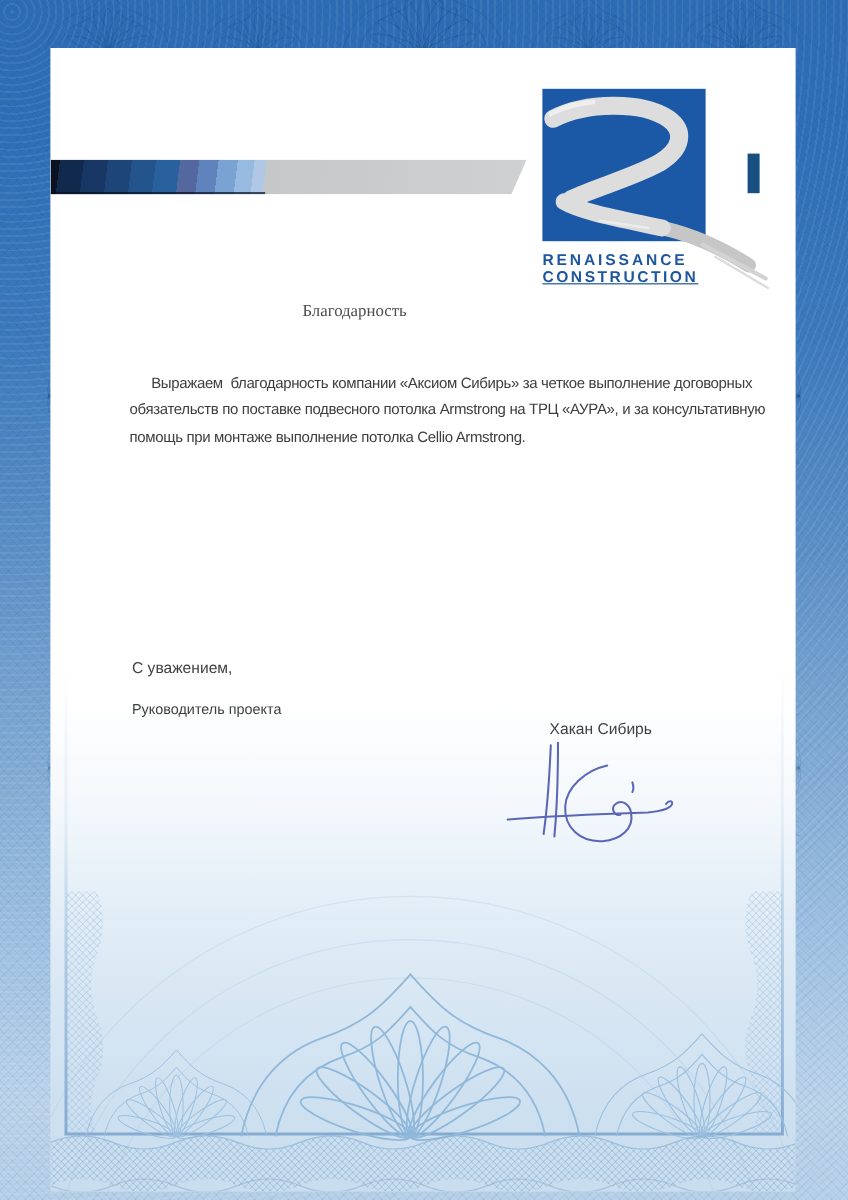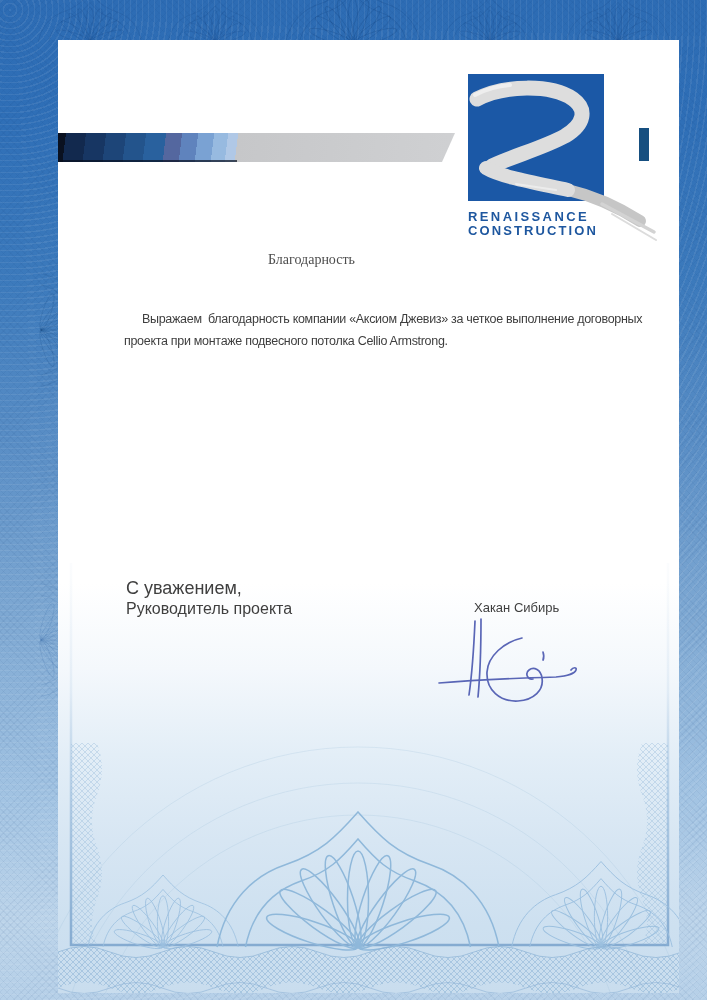--- a/index.html
+++ b/index.html
@@ -23,21 +23,20 @@
       repeating-linear-gradient(-45deg, rgba(10,50,110,.05) 0 1px, transparent 1px 5px);
   }
   .border-ornaments{position:absolute;inset:0;z-index:1;}
   
   .page{
     position:absolute;left:42px;top:40px;width:621px;height:953px;z-index:2;
     overflow:hidden;
     background:linear-gradient(180deg,
       #ffffff 0%, #ffffff 57%, #f4f8fc 66%, #e3eef7 75%,
       #d7e6f3 84%, #cde0f0 93%, #c9ddee 100%);
-    margin-left:16px;
   }
   
   .stripe{
     position:absolute;left:0;top:93px;width:397px;height:29px;
     background:linear-gradient(97deg,
       #0a1120 0%, #0a1120 2%, #12294e 2%, #12294e 7%,
       #173663 7%, #173663 12%, #1d4578 12%, #1d4578 17%,
       #23548c 17%, #23548c 22%, #29619e 22%, #29619e 27%,
       #54679f 27%, #54679f 31%, #5f83bd 31%, #5f83bd 35%,
       #7aa2d3 35%, #7aa2d3 39%, #97bae0 39%, #97bae0 42.5%,
@@ -49,39 +48,39 @@
     background:rgba(7,14,30,.7);
   }
   
   .logo-mark{position:absolute;left:398px;top:22px;width:230px;height:195px;}
   .logo-text{
     position:absolute;left:410px;width:200px;
     color:#1e579f;font-weight:bold;font-size:13px;letter-spacing:2.4px;
     line-height:13px;white-space:pre;
   }
   .logo-line1{top:170px;}
-  .logo-line2{top:184px;letter-spacing:2.1px;}
+  .logo-line2{top:184px;letter-spacing:2.1px;text-decoration:underline;}
   
   .doc-title{
     position:absolute;left:210px;top:212px;
     font-size:14px;color:#4c4c4c;white-space:pre;font-family:Liberation Serif, serif;
   }
   .body-block{position:absolute;left:66px;top:268px;}
   .body-line{
     font-size:12.5px;letter-spacing:-0.3px;line-height:22.4px;
     color:#3e3e3e;white-space:pre;
   }
   .body-line.first{padding-left:18px;}
   .closing{
-    position:absolute;left:68px;top:538px;
-    font-size:18px;color:#3f3f3f;white-space:pre;
+    position:absolute;left:68px;top:509px;
+    font-size:13px;color:#3f3f3f;white-space:pre;
   }
   .role{
-    position:absolute;left:68px;top:560px;
-    font-size:16px;color:#3f3f3f;white-space:pre;
+    position:absolute;left:68px;top:544px;
+    font-size:12px;color:#3f3f3f;white-space:pre;
   }
   .signatory{
     position:absolute;left:416px;top:560px;
     font-size:13px;color:#3f3f3f;white-space:pre;
   }
   .signature{position:absolute;left:380px;top:574px;width:150px;height:98px;}
   
   .bottom-ornament{position:absolute;left:0;bottom:0;width:621px;height:430px;}
 </style>
 </head>
@@ -178,22 +177,23 @@
       <path d="M500,184 L540,190" fill="none" stroke="#f2f2f2" stroke-width="2" stroke-linecap="round" opacity="0.7"></path>
 
       <rect x="623" y="128" width="10" height="33" fill="#164f80"></rect>
     </svg>
     <div class="logo-text logo-line1">RENAISSANCE</div>
     <div class="logo-text logo-line2">CONSTRUCTION</div>
 
     <div class="doc-title">Благодарность</div>
 
     <div class="body-block">
-      <div class="body-line first">Выражаем  благодарность компании «Аксиом Джевиз» за четкое выполнение договорных</div>
-      <div class="body-line">проекта при монтаже подвесного потолка Cellio Armstrong.</div>
+      <div class="body-line first">Выражаем  благодарность компании «Аксиом Сибирь» за четкое выполнение договорных</div>
+      <div class="body-line">обязательств по поставке подвесного потолка Armstrong на ТРЦ «АУРА», и за консультативную</div>
+      <div class="body-line">помощь при монтаже выполнение потолка Cellio Armstrong.</div>
     </div>
 
     <div class="closing">С уважением,</div>
     <div class="role">Руководитель проекта</div>
     <div class="signatory">Хакан Сибирь</div>
 
     <svg class="signature" viewBox="0 0 150 98" aria-hidden="true">
       <g fill="none" stroke="#4d5ab1" stroke-width="1.7" stroke-linecap="round" opacity="0.92">
         <path d="M37,7 C36,30 34,60 31,81"></path>
         <path d="M43,5 C43,30 42,62 40,83"></path>

